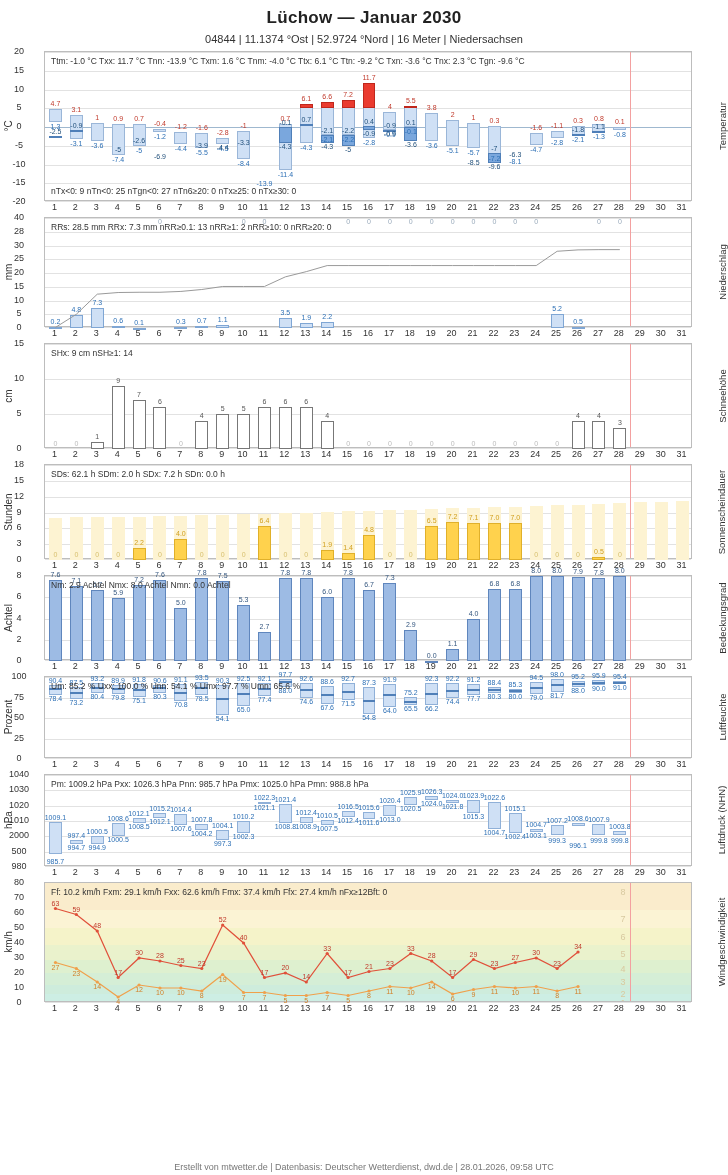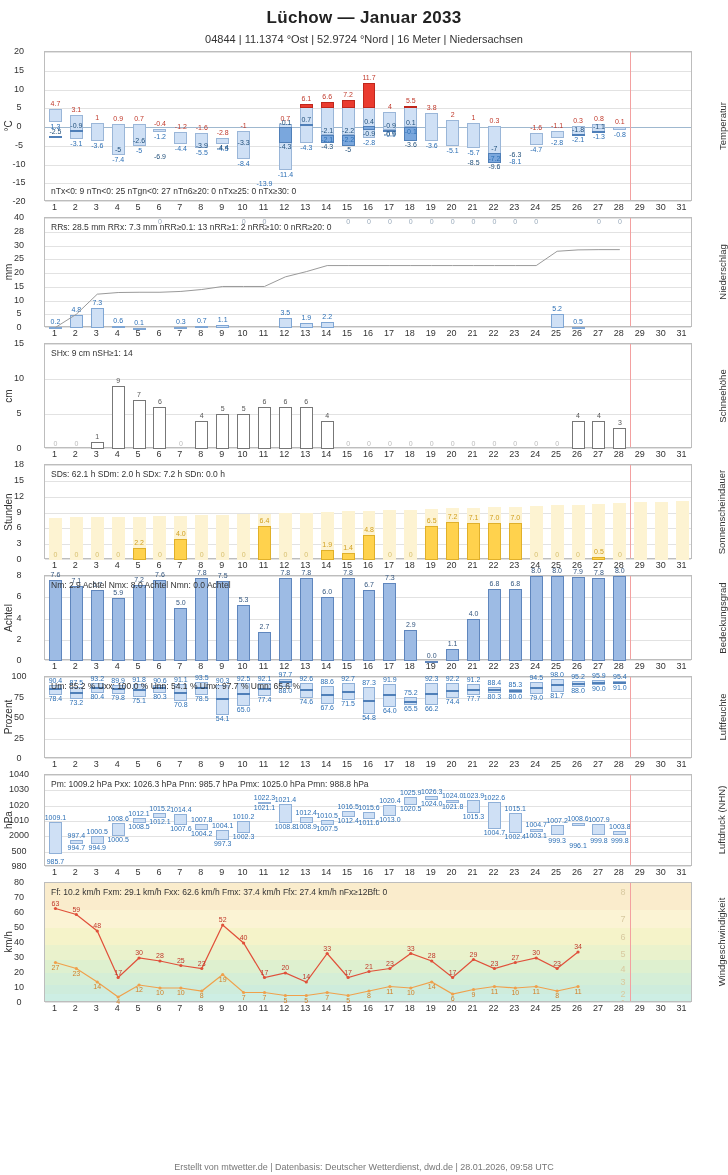--- a/index.html
+++ b/index.html
@@ -23,21 +23,21 @@
   .zeroline{position:absolute;left:0;right:0;height:1px;background:#9fb8cf;}
   .nowline{position:absolute;top:0;bottom:0;width:1px;background:#f3a0a0;}
   .footer{position:absolute;bottom:3px;left:0;width:100%;text-align:center;font-size:9px;color:#777;}
   .bandwrap{position:absolute;left:0;top:0;right:0;bottom:0;overflow:hidden;}
   .band{position:absolute;left:0;right:0;}
   svg{position:absolute;left:0;top:0;overflow:visible;}
 </style>
 </head>
 <body>
 
-<div class="title">Lüchow  —  Januar 2033</div>
+<div class="title">Lüchow  —  Januar 2030</div>
 <div class="subtitle">04844  |  11.1374 °Ost  |  52.9724 °Nord  |  16 Meter  |  Niedersachsen</div>
 
 <div class="panels" id="panels">
     <div class="panel">
       <div style="position: relative;">
         <div class="ylab" style="height: 150px;">
           <span style="top: 150px;">-20</span>
           <span style="top: 131.25px;">-15</span>
           <span style="top: 112.5px;">-10</span>
           <span style="top: 93.75px;">-5</span>
@@ -178,20 +178,21 @@
             <div class="val" style="left: 533.032px; top: 73.75px; color: rgb(31, 78, 121);">-1.8</div>
             <div class="bar" style="left: 547.455px; width: 12.96px; top: 72px; height: 7.875px; background: rgb(207, 224, 245); border: 1px solid rgb(154, 182, 216);"></div>
             <div class="bar" style="left: 547.455px; width: 12.96px; top: 79.125px; height: 1.5px; background: rgb(122, 167, 221); border: 1px solid rgb(79, 127, 184);"></div>
             <div class="val" style="left: 553.935px; top: 63px; color: rgb(192, 57, 43);">0.8</div>
             <div class="val" style="left: 553.935px; top: 80.875px; color: rgb(44, 111, 181);">-1.3</div>
             <div class="val" style="left: 553.935px; top: 71.125px; color: rgb(31, 78, 121);">-1.1</div>
             <div class="bar" style="left: 568.359px; width: 12.96px; top: 74.625px; height: 3.375px; background: rgb(207, 224, 245); border: 1px solid rgb(154, 182, 216);"></div>
             <div class="val" style="left: 574.839px; top: 65.625px; color: rgb(192, 57, 43);">0.1</div>
             <div class="val" style="left: 574.839px; top: 79px; color: rgb(44, 111, 181);">-0.8</div>
             <div class="nowline" style="left: 585.29px;"></div>
+            <div class="stat" style="left: 6px; top: 4px;">Ttm: -1.0 °C    Txx: 11.7 °C    Tnn: -13.9 °C    Txm: 1.6 °C    Tnm: -4.0 °C    Ttx: 6.1 °C    Ttn: -9.2 °C    Txn: -3.6 °C    Tnx: 2.3 °C    Tgn: -9.6 °C</div>
             <div class="stat" style="left: 6px; bottom: 4px;">nTx&lt;0: 9    nTn&lt;0: 25    nTgn&lt;0: 27    nTn6≥20: 0    nTx≥25: 0    nTx≥30: 0</div>
           </div>
           <div class="rname" style="top: 75px;">Temperatur</div>
         </div>
       </div>
       <div class="xaxis">
         <span style="left: 10.4516px;">1</span>
         <span style="left: 31.3548px;">2</span>
         <span style="left: 52.2581px;">3</span>
         <span style="left: 73.1613px;">4</span>

